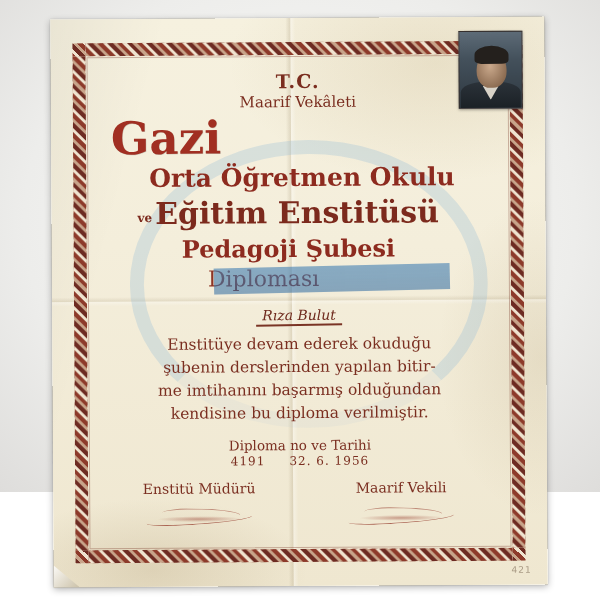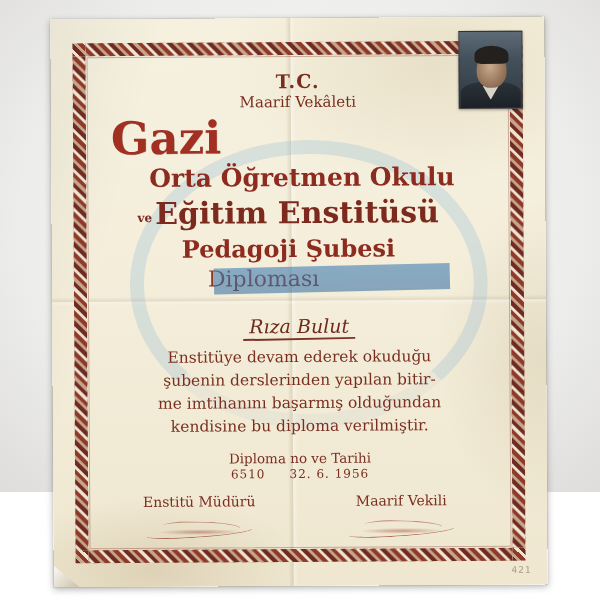--- a/index.html
+++ b/index.html
@@ -203,22 +203,22 @@
   .line5 {
     margin-left: 118px;
     text-align: left;
     font-size: 22px;
     color: #8d3425;
     margin-top: 3px;
     font-family: "DejaVu Serif", serif;
   }
 
   .name {
-    margin-top: 24px;
-    font-size: 19px;
+    margin-top: 16px;
+    font-size: 14px;
     color: #6f2a1d;
     font-style: italic;
     font-family: "DejaVu Serif", serif;
     position: relative;
     display: inline-block;
   }
   .name::after {
     content: "";
     position: absolute;
     left: -6px;
@@ -404,21 +404,21 @@
 
       <div class="body-text">
         <div>Enstitüye devam ederek okuduğu</div>
         <div>şubenin derslerinden yapılan bitir-</div>
         <div>me imtihanını başarmış olduğundan</div>
         <div>kendisine bu diploma verilmiştir.</div>
       </div>
 
       <div class="diploma-meta">Diploma no ve Tarihi</div>
       <div class="diploma-nums">
-        <span>6510</span>
+        <span>4191</span>
         &nbsp;&nbsp;&nbsp;
         <span>32. 6. 1956</span>
       </div>
 
       <div class="signs">
         <div class="sign-col">
           <div>Enstitü Müdürü</div>
           <div class="sign-scribble"></div>
         </div>
         <div class="sign-col">

